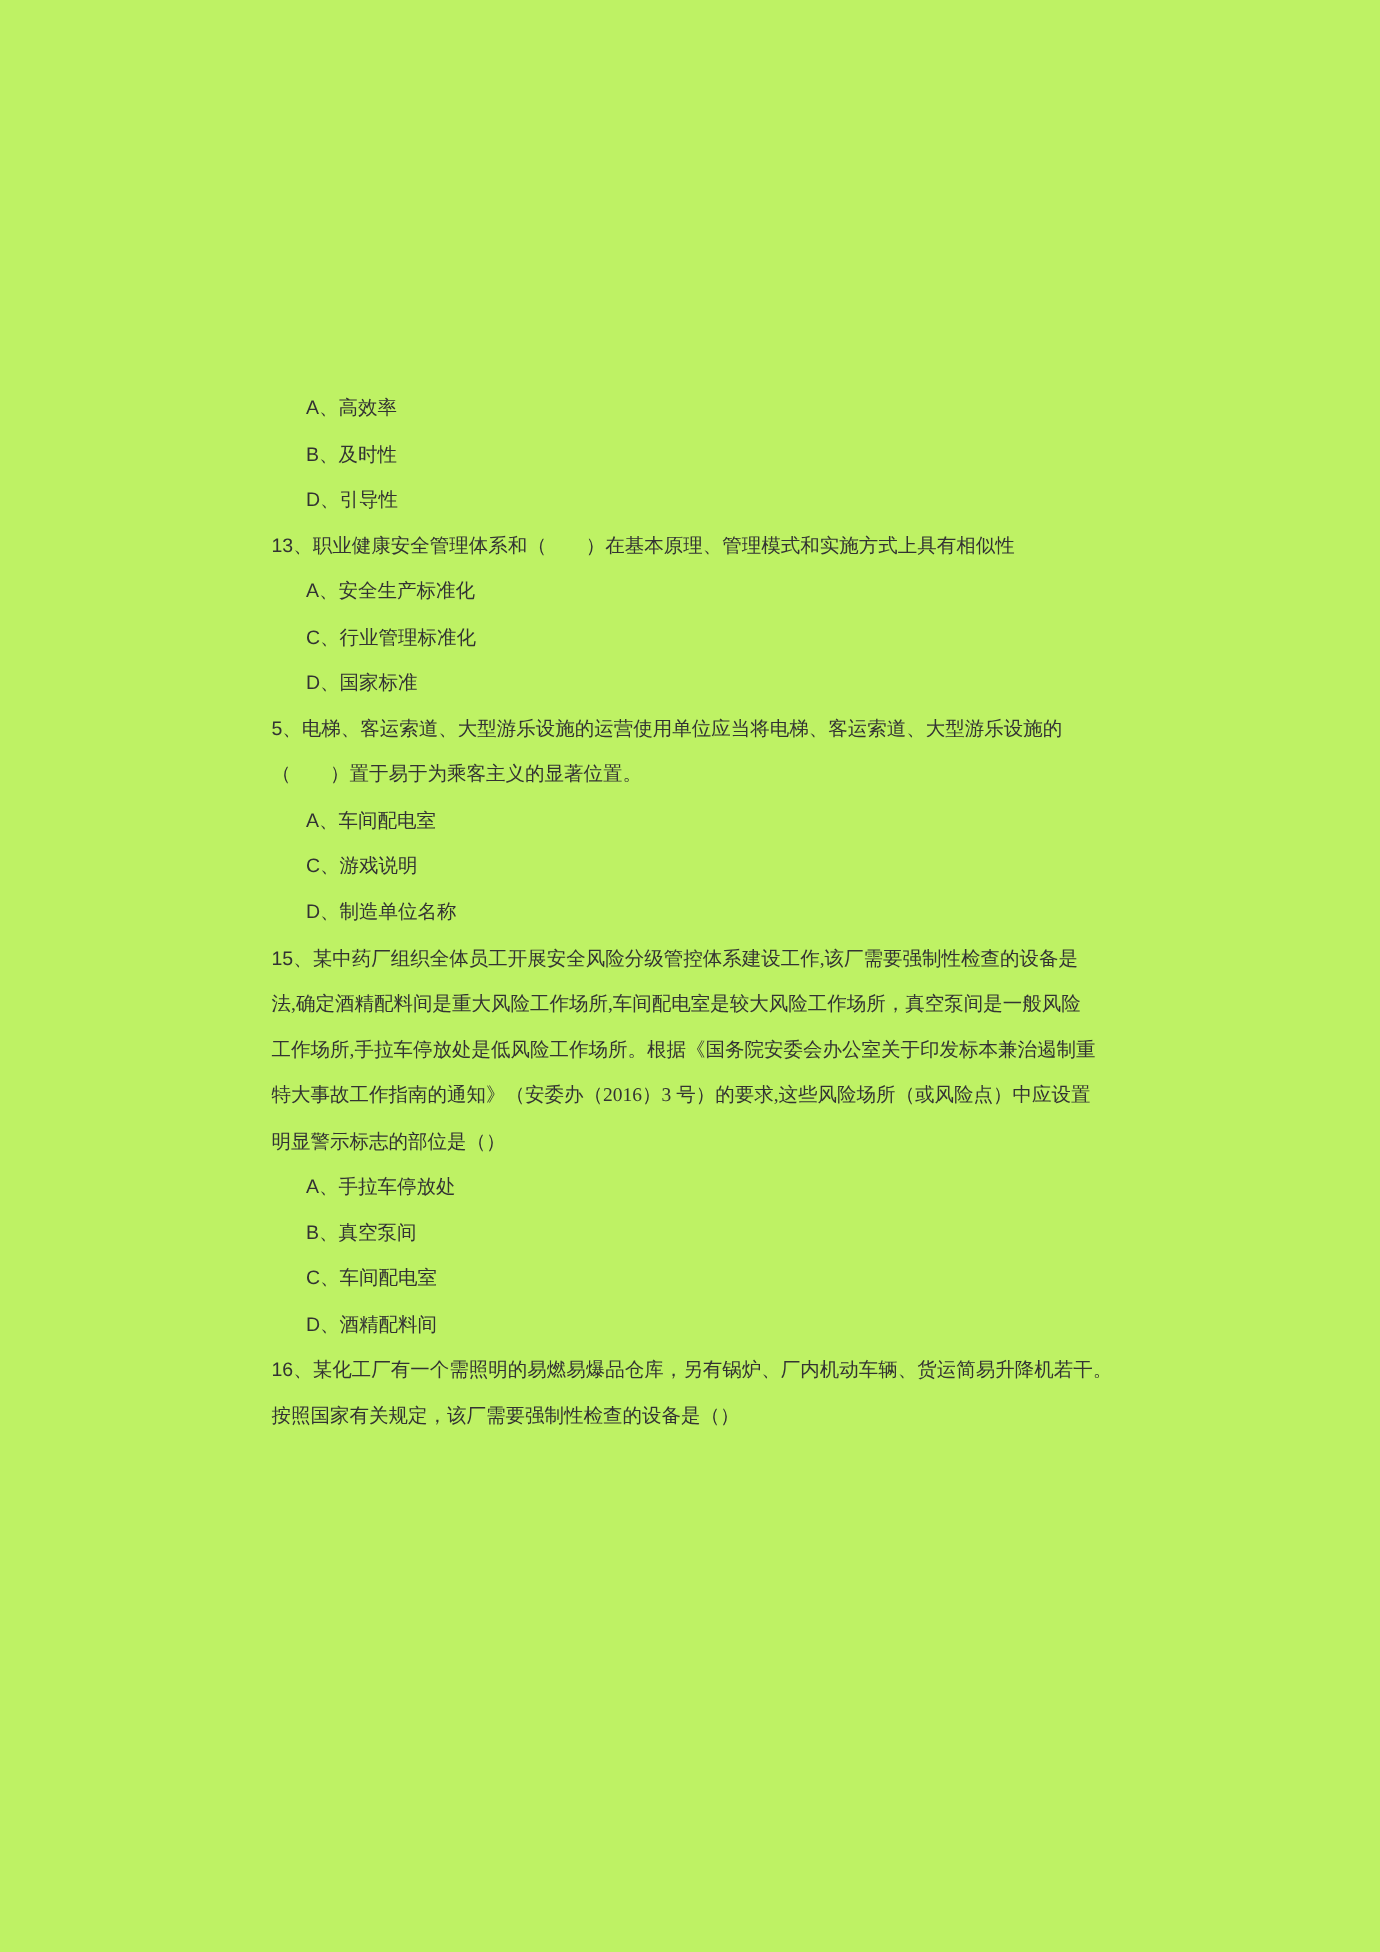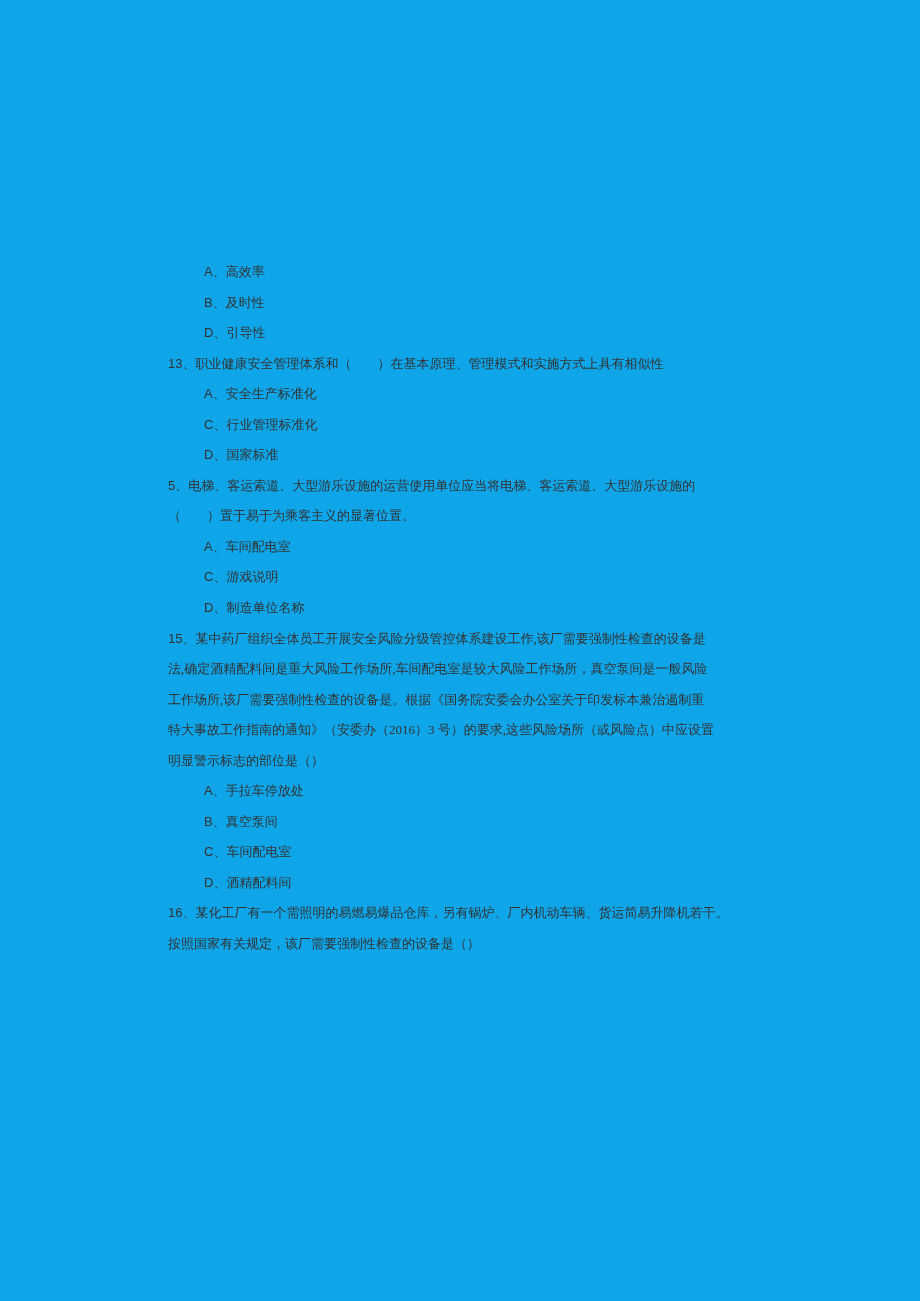--- a/index.html
+++ b/index.html
@@ -4,21 +4,21 @@
 <style>
   html, body {
     margin: 0;
     padding: 0;
     background: #ffffff;
     width: 920px;
   }
   .page {
     width: 920px;
     height: 1301px;
-    background: #0ea5e9;
+    background: #bef264;
     position: relative;
     font-family: "SimSun", "宋体", serif;
     font-size: 13px;
     color: #333333;
     line-height: 2.35;
     box-sizing: border-box;
     padding: 257px 0 0 0;
   }
   .content {
     margin-left: 168px;
@@ -26,20 +26,21 @@
   }
   .option {
     padding-left: 36px;
   }
   .option .letter {
     font-family: Arial, sans-serif;
   }
   .q-line {
     text-align: justify;
     text-justify: inter-ideograph;
+    margin-left: 13px;
   }
   .num {
     font-family: Arial, sans-serif;
   }
 </style>
 </head>
 <body>
 
 <div class="page">
   <div class="content">
@@ -83,21 +84,21 @@
       <span class="letter">D</span><span>、</span><span>制造单位名称</span>
     </div>
 
     <div class="q-line">
       <span class="num">15</span><span>、某中药厂组织全体员工开展安全风险分级管控体系建设工作,该厂需要强制性检查的设备是</span>
     </div>
     <div class="q-line">
       <span>法,确定酒精配料间是重大风险工作场所,车间配电室是较大风险工作场所，真空泵间是一般风险</span>
     </div>
     <div class="q-line">
-      <span>工作场所,该厂需要强制性检查的设备是。根据《国务院安委会办公室关于印发标本兼治遏制重</span>
+      <span>工作场所,手拉车停放处是低风险工作场所。根据《国务院安委会办公室关于印发标本兼治遏制重</span>
     </div>
     <div class="q-line">
       <span>特大事故工作指南的通知》（安委办（2016）3 号）的要求,这些风险场所（或风险点）中应设置</span>
     </div>
     <div class="q-line">
       <span>明显警示标志的部位是（）</span>
     </div>
     <div class="option">
       <span class="letter">A</span><span>、</span><span>手拉车停放处</span>
     </div>

